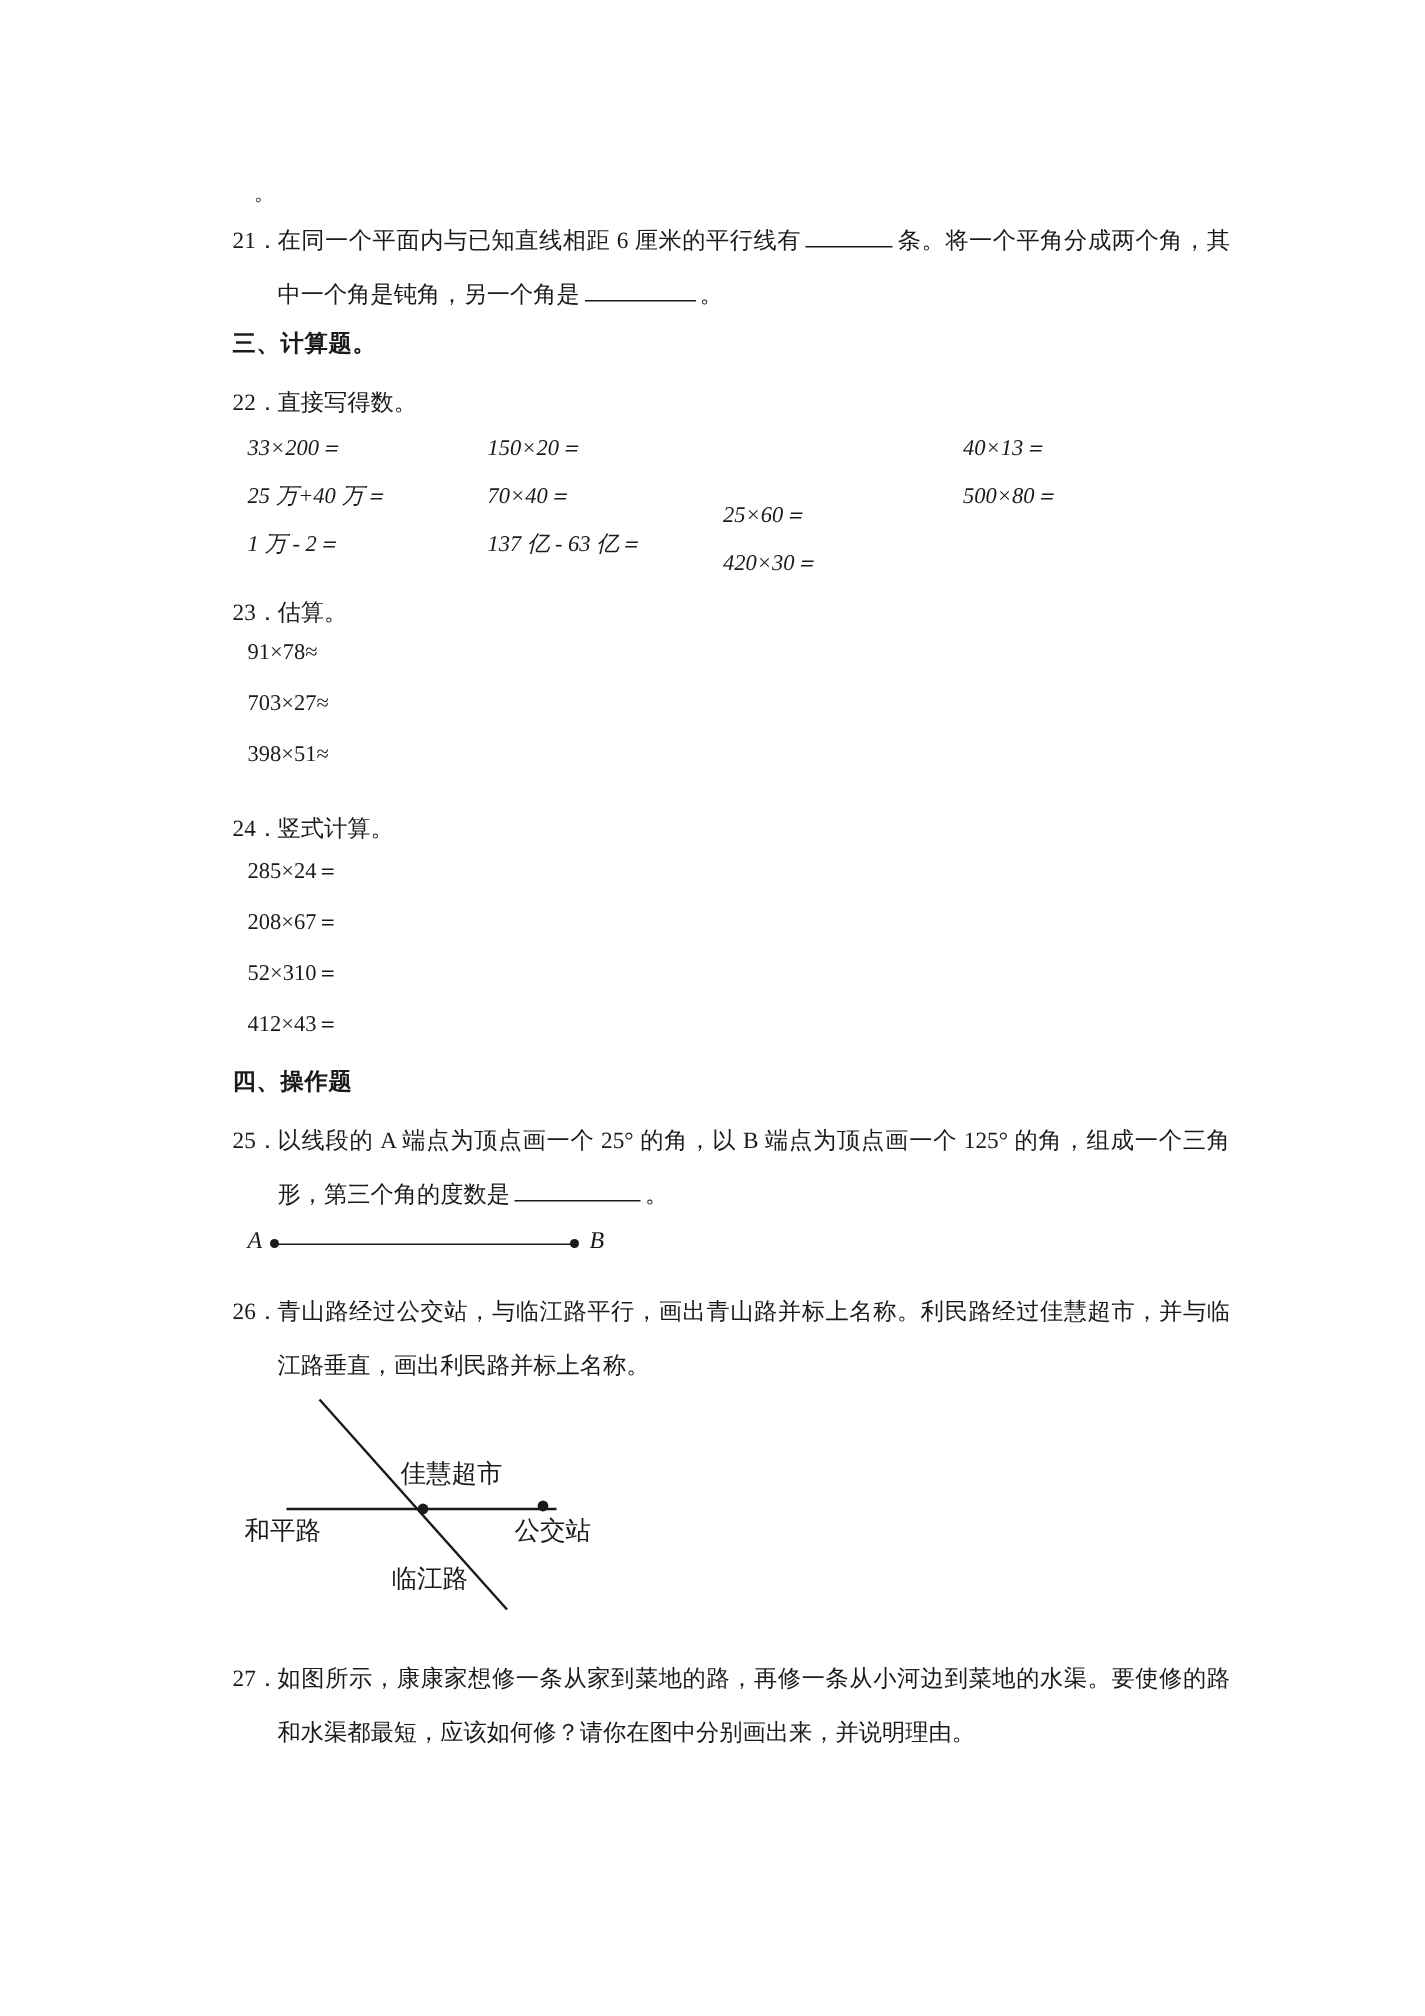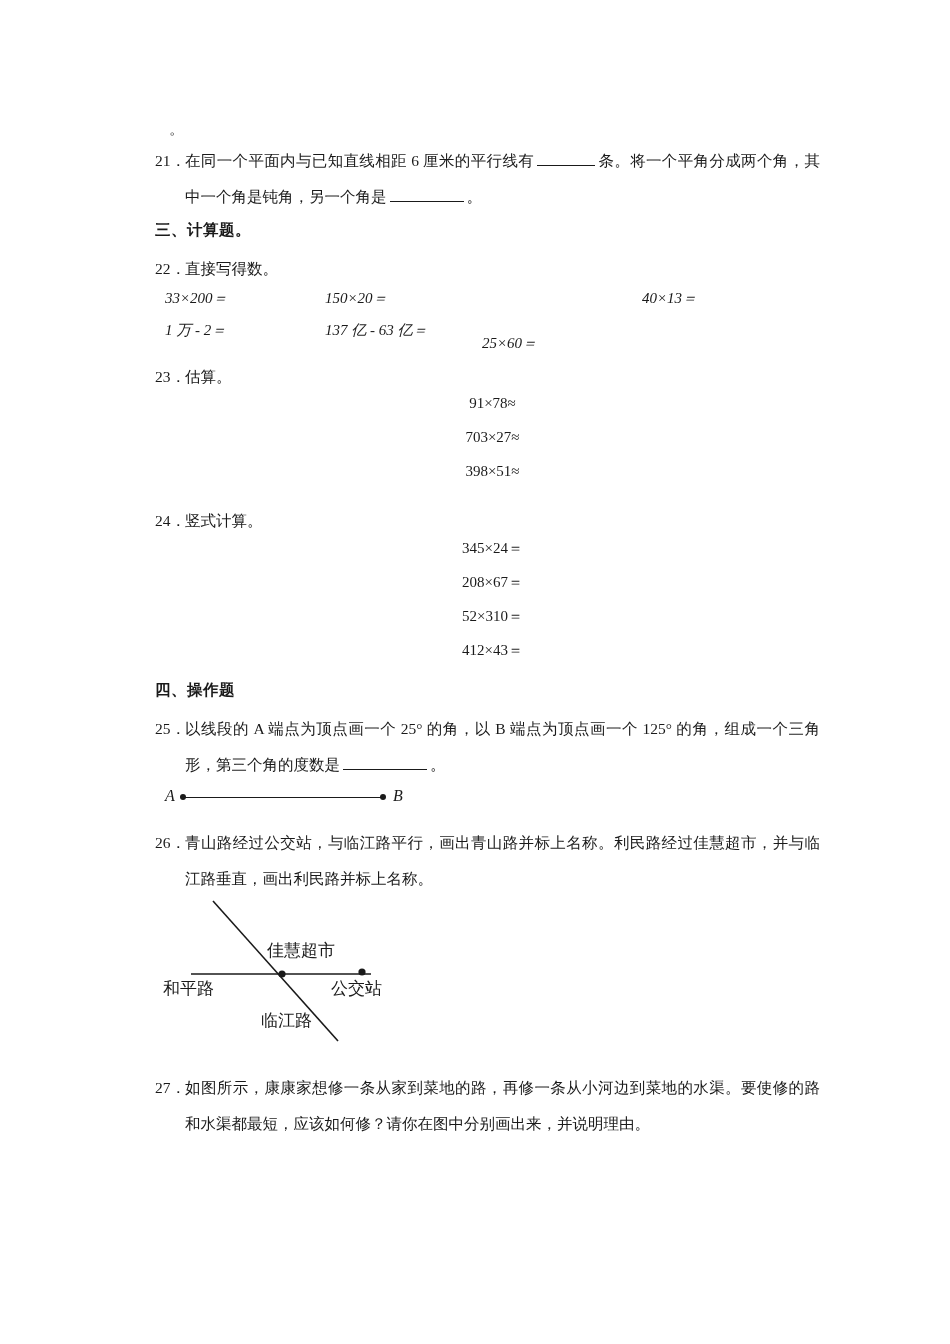--- a/index.html
+++ b/index.html
@@ -98,21 +98,21 @@
   .calc-cell {
     position: absolute;
     top: 0;
     white-space: nowrap;
   }
   .calc-cell.c0 { left: 0px; }
   .calc-cell.c1 { left: 160px; }
   .calc-cell.c2 { left: 317px; margin-top: 45px; }
   .calc-cell.c3 { left: 477px; }
 
-  .calc-list { margin-top: 2px; padding-left: 10px; text-align: center; }
+  .calc-list { margin-top: 2px; padding-left: 10px; }
   .calc-item {
     height: 34px;
     font-size: 15px;
     white-space: nowrap;
   }
 
   
   .fig-seg {
     position: relative;
     height: 34px;
@@ -160,21 +160,21 @@
   }
   .fig-roads .rlabel {
     position: absolute;
     font-size: 17px;
     font-family: "Liberation Serif", "DejaVu Serif", serif;
     color: #1a1a1a;
     white-space: nowrap;
   }
   .lbl-heping  { left: 8px;   top: 78px; }
   .lbl-jiahui  { left: 112px; top: 40px; }
-  .lbl-gongjiao{ left: 176px; top: 78px; }
+  .lbl-gongjiao{ left: 188px; top: 78px; }
   .lbl-linjiang{ left: 106px; top: 110px; }
 </style>
 </head>
 <body>
 
 <div class="page">
   <div class="content">
 
     <div class="frag-period">。</div>
 
@@ -192,41 +192,47 @@
       <span class="body">直接写得数。</span>
     </div>
     <div class="calc-rows">
       <div class="calc-row">
         <span class="calc-cell c0">33×200＝</span>
         <span class="calc-cell c1">150×20＝</span>
         <span class="calc-cell c2">25×60＝</span>
         <span class="calc-cell c3">40×13＝</span>
       </div>
       <div class="calc-row">
+        <span class="calc-cell c0">25 万+40 万＝</span>
+        <span class="calc-cell c1">70×40＝</span>
+        <span class="calc-cell c2">420×30＝</span>
+        <span class="calc-cell c3">500×80＝</span>
+      </div>
+      <div class="calc-row">
         <span class="calc-cell c0">1 万 - 2＝</span>
         <span class="calc-cell c1">137 亿 - 63 亿＝</span>
       </div>
     </div>
 
     <div class="sub-q">
       <span class="num">23．</span>
       <span class="body">估算。</span>
     </div>
     <div class="calc-list">
       <div class="calc-item">91×78≈</div>
       <div class="calc-item">703×27≈</div>
       <div class="calc-item">398×51≈</div>
     </div>
 
     <div class="sub-q">
       <span class="num">24．</span>
       <span class="body">竖式计算。</span>
     </div>
     <div class="calc-list">
-      <div class="calc-item">345×24＝</div>
+      <div class="calc-item">285×24＝</div>
       <div class="calc-item">208×67＝</div>
       <div class="calc-item">52×310＝</div>
       <div class="calc-item">412×43＝</div>
     </div>
 
     <div class="section-head">四、操作题</div>
 
     <div class="q">
       <span class="num">25．</span>
       <span class="body">

